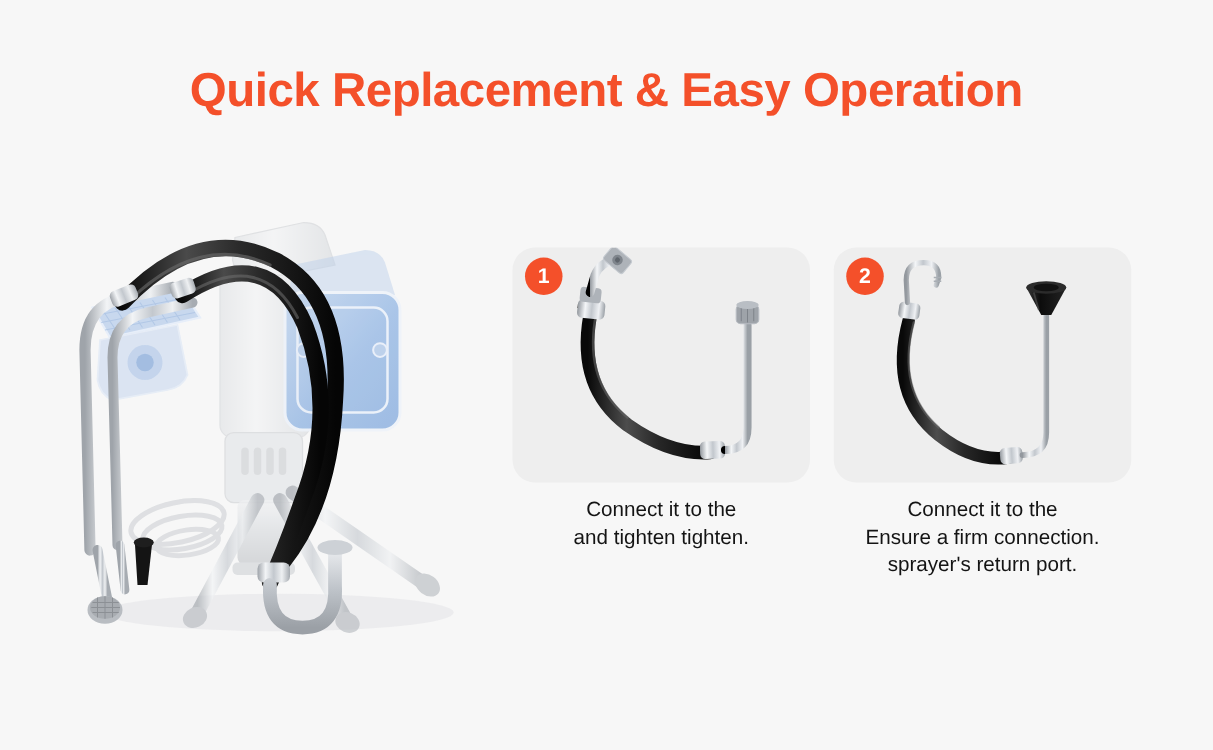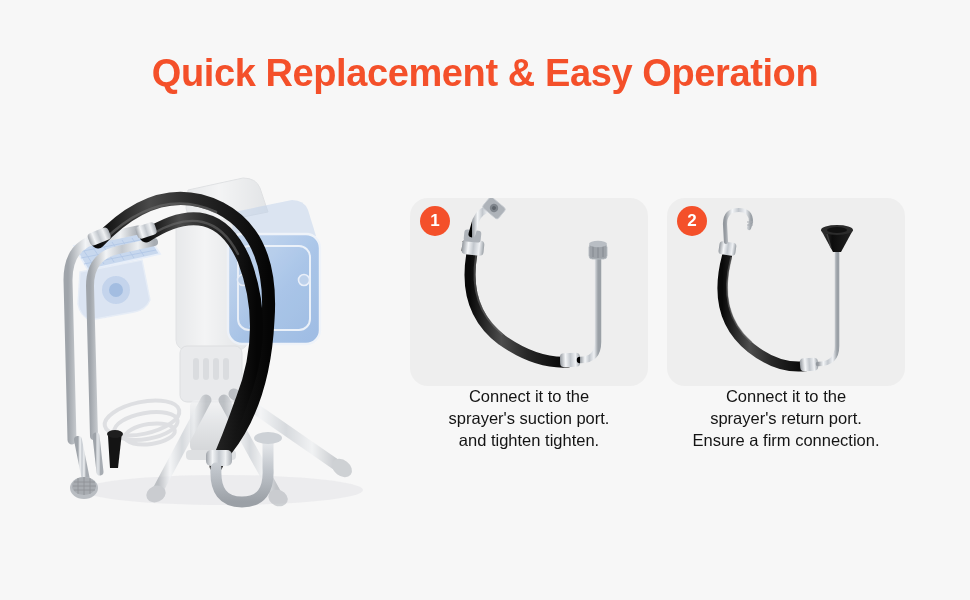--- a/index.html
+++ b/index.html
@@ -89,21 +89,21 @@
     z-index: 4;
   }
 
   .card-art {
     position: absolute;
     inset: 0;
   }
   .card-art svg { display: block; width: 100%; height: 100%; }
 
   .caption {
-    margin-top: 0;
+    margin-top: 12px;
     text-align: center;
     font-size: 16.5px;
     line-height: 1.33;
     color: #141414;
   }
   .caption .line { display: block; white-space: nowrap; }
 </style>
 </head>
 <body>
 
@@ -301,21 +301,20 @@
             <g transform="rotate(40 84 10)">
               <rect x="74" y="3" width="20" height="14" rx="2.5" fill="#aeb3b9" stroke="#c6cbd1" stroke-width="0.8"></rect>
               <circle cx="84" cy="10" r="4.2" fill="#7f858c"></circle>
               <circle cx="84" cy="10" r="2" fill="#5f656c"></circle>
             </g>
           </svg>
         </div>
       </div>
       <div class="caption">
         <span class="line">Connect it to the</span>
-        <span class="line">sprayer's suction port.</span>
         <span class="line">and tighten tighten.</span>
       </div>
     </div>
 
     <div class="step step-2">
       <div class="card">
         <div class="badge">2</div>
         <div class="card-art">
           <svg viewBox="0 0 238 188" xmlns="http://www.w3.org/2000/svg">
             <defs>
@@ -359,19 +358,19 @@
 
             <g stroke="#a9aeb4" stroke-width="1.1">
               <line x1="80" y1="24" x2="86" y2="24"></line>
               <line x1="80" y1="27" x2="86" y2="27"></line>
             </g>
           </svg>
         </div>
       </div>
       <div class="caption">
         <span class="line">Connect it to the</span>
+        <span class="line">Ensure a firm connection.</span>
         <span class="line">sprayer's return port.</span>
-        <span class="line">Ensure a firm connection.</span>
       </div>
     </div>
 
   </div>
 </div>
 
 </body></html>

